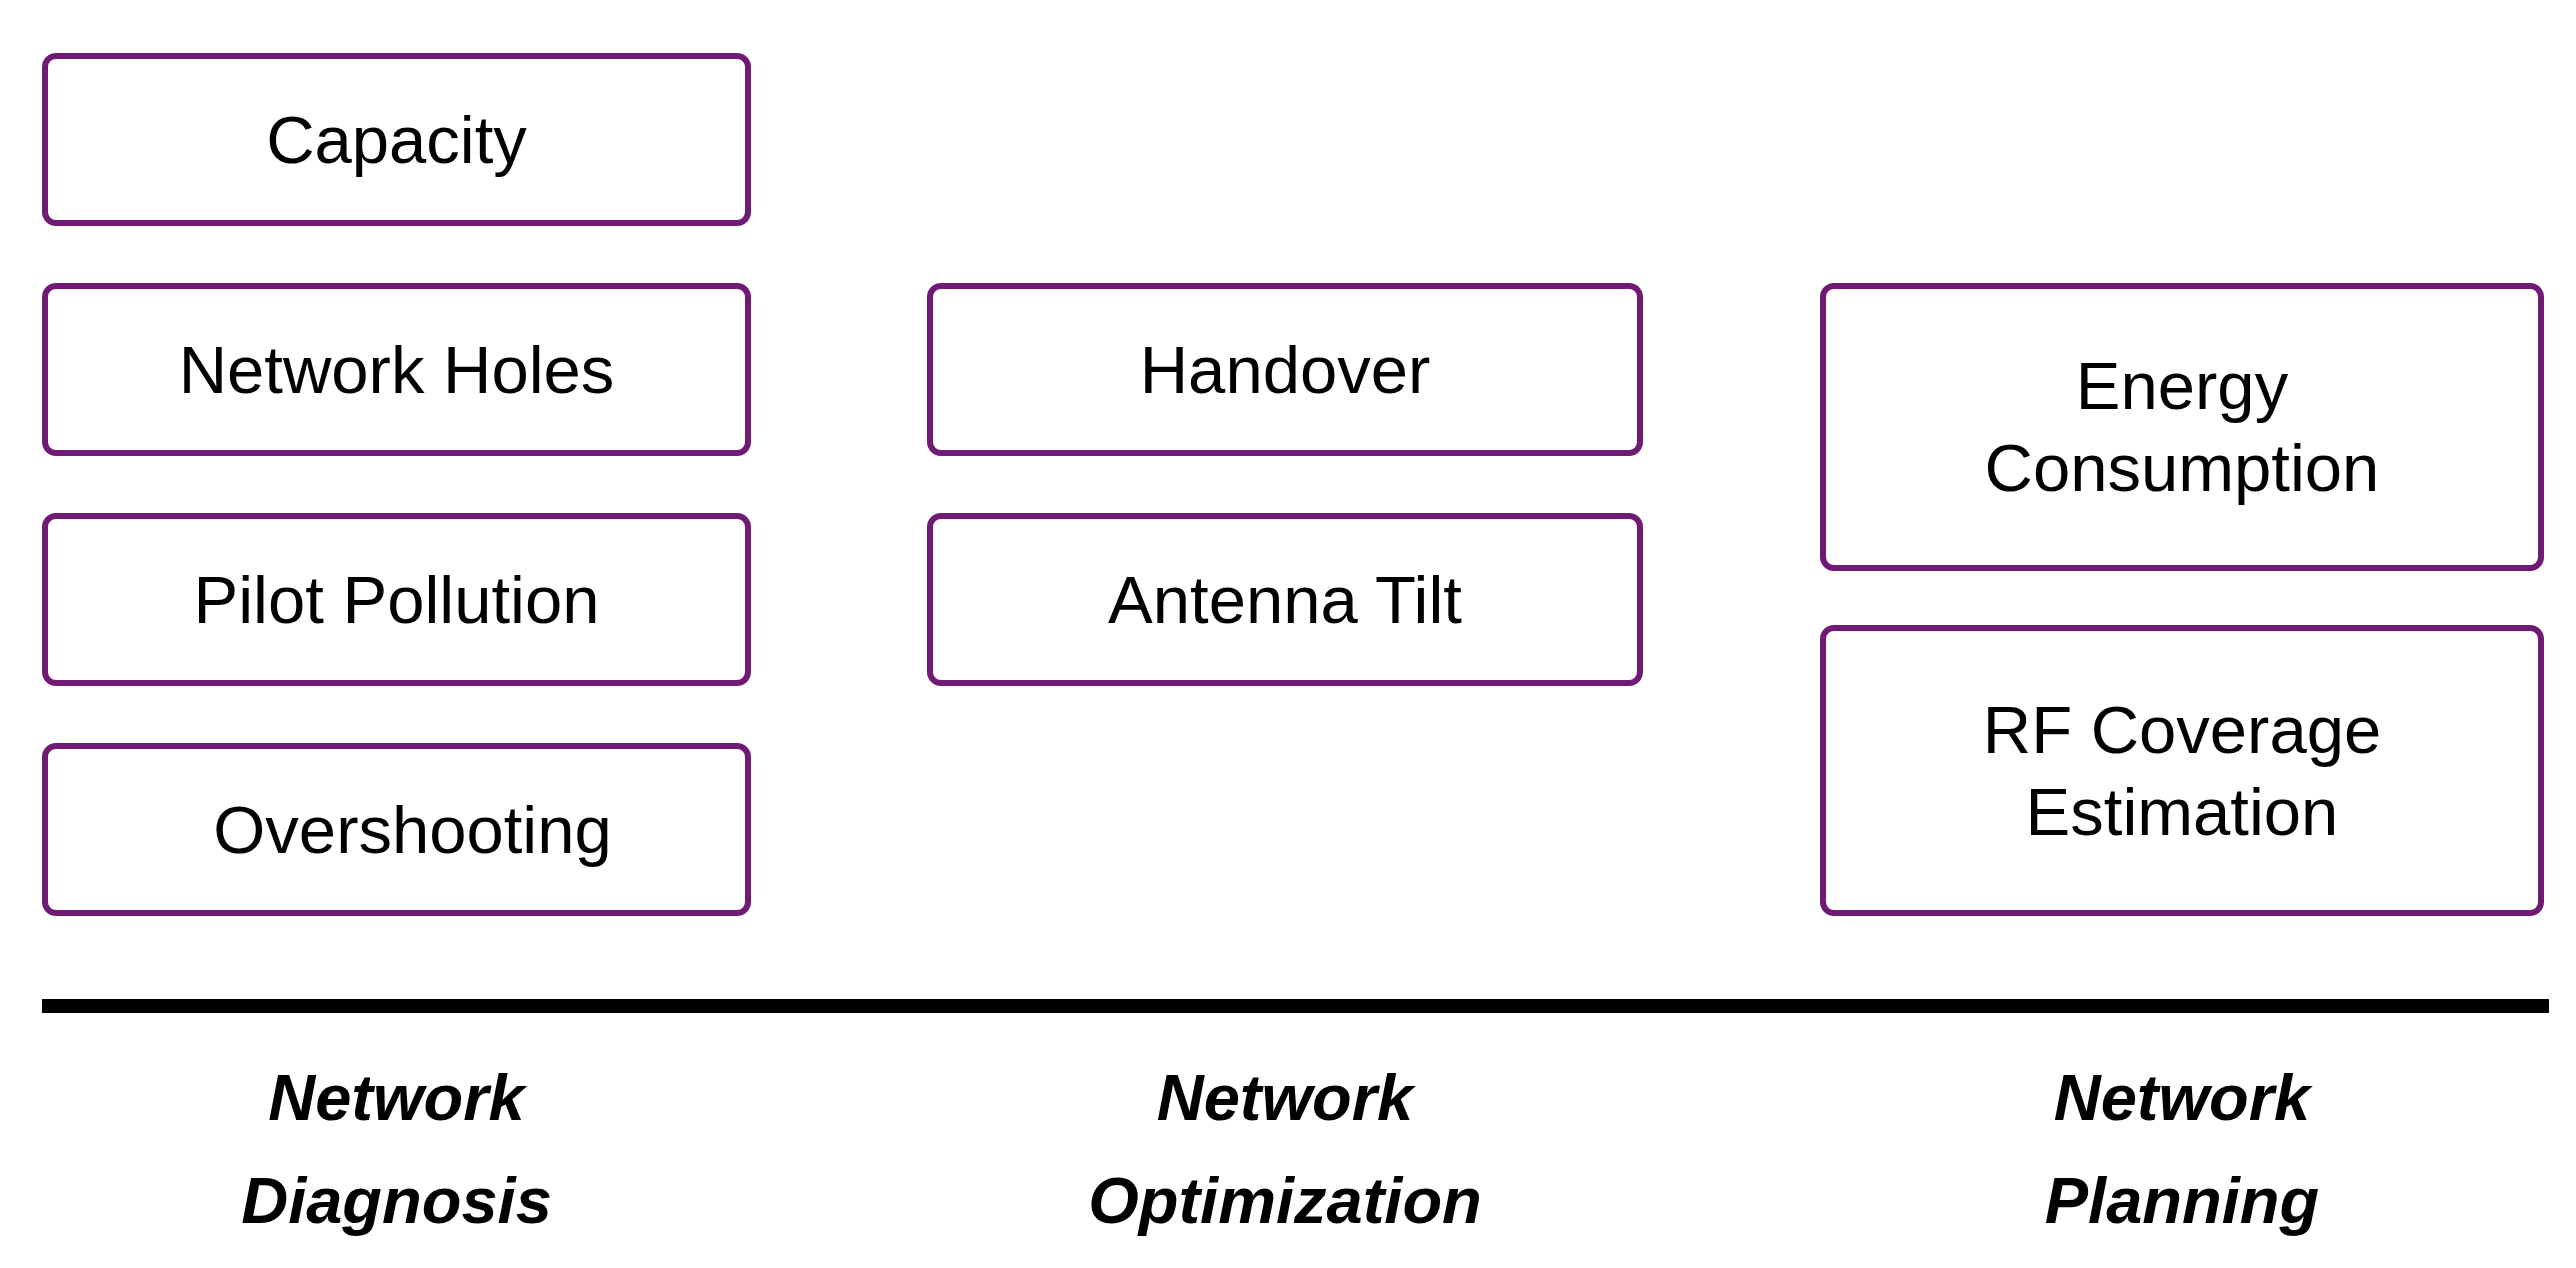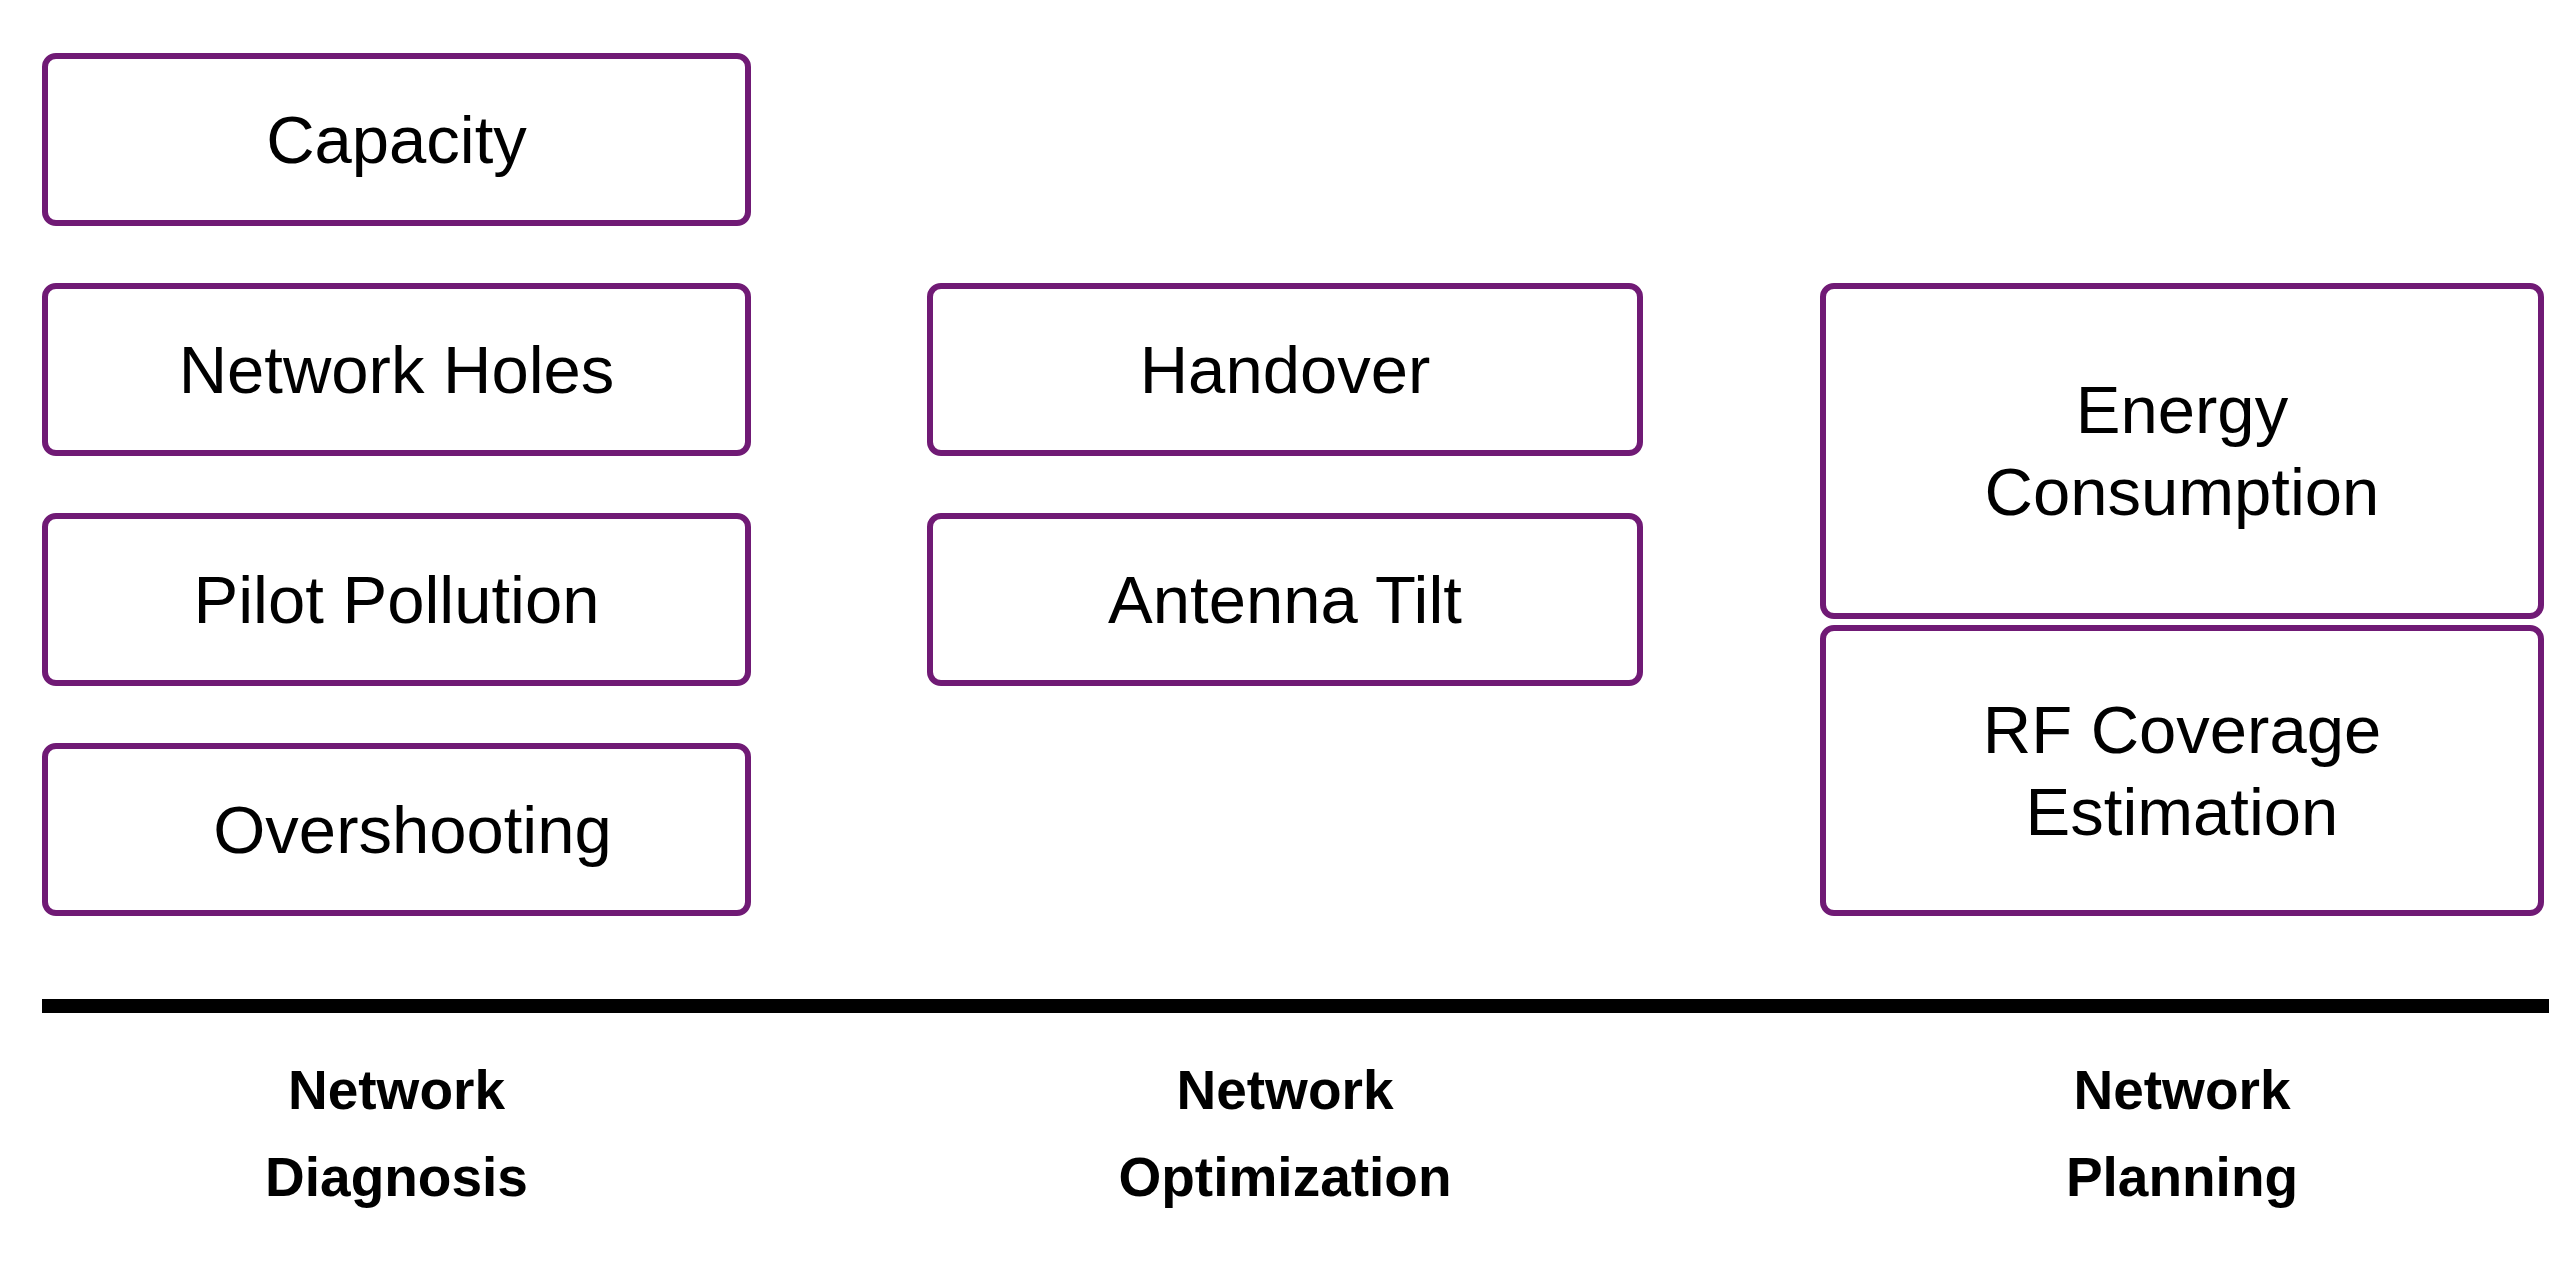--- a/index.html
+++ b/index.html
@@ -36,40 +36,41 @@
   
   .b-capacity      { left: 42px;   top: 53px;  width: 709px; height: 173px; }
   .b-coverage      { left: 42px;   top: 283px; width: 709px; height: 173px; }
   .b-pilot         { left: 42px;   top: 513px; width: 709px; height: 173px; }
   .b-overshooting  { left: 42px;   top: 743px; width: 709px; height: 173px; padding-left: 32px; }
   
   .b-handover      { left: 927px;  top: 283px; width: 716px; height: 173px; }
   .b-antenna       { left: 927px;  top: 513px; width: 716px; height: 173px; }
   .b-crossed       { left: 927px;  top: 743px; width: 716px; height: 173px; }
   
-  .b-energy        { left: 1820px; top: 283px; width: 724px; height: 336px; }
+  .b-energy        { left: 1820px; top: 283px; width: 724px; height: 288px; }
   .b-rfcoverage    { left: 1820px; top: 625px; width: 724px; height: 291px; }
 
   .divider {
     position: absolute;
     left: 42px;
     top: 999px;
     width: 2507px;
     height: 14px;
     background: #000000;
   }
   .cat {
     position: absolute;
     top: 1047px;
-    font-size: 55px;
+    font-size: 65px;
     font-weight: 700;
     line-height: 1.58;
     text-align: center;
     white-space: pre-line;
     color: #000000;
+    font-style: italic;
   }
   .cat-1 { left: 42px;   width: 709px; }
   .cat-2 { left: 927px;  width: 716px; }
   .cat-3 { left: 1820px; width: 724px; }
 </style>
 </head>
 <body>
 
 <div class="canvas">
 

